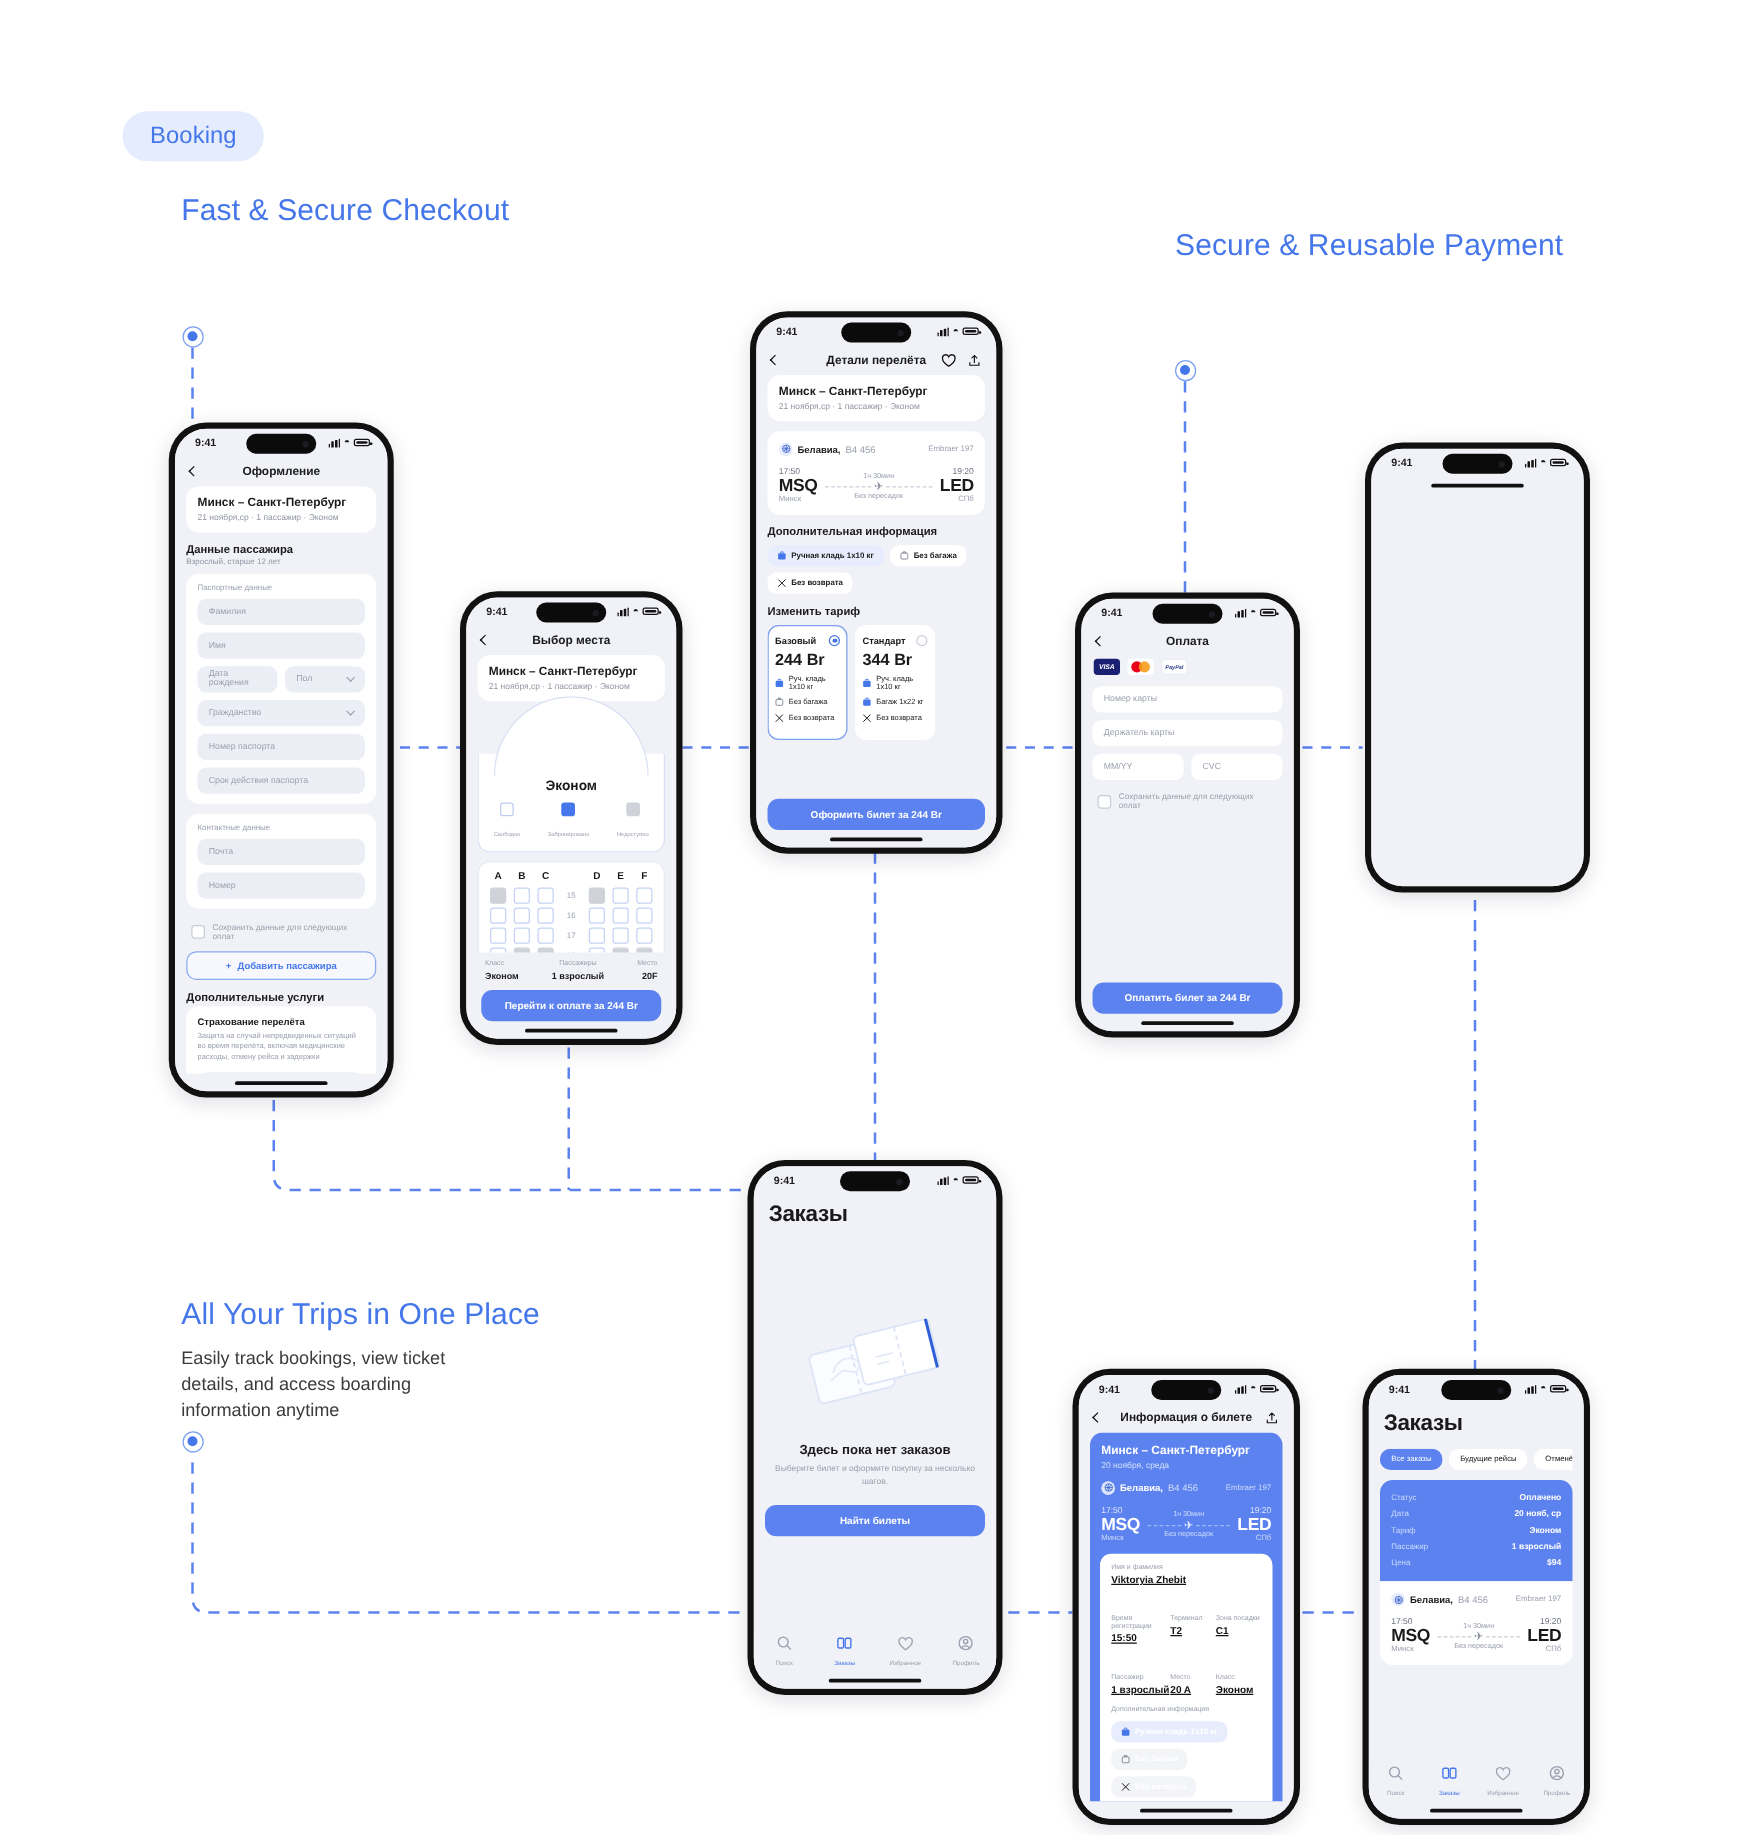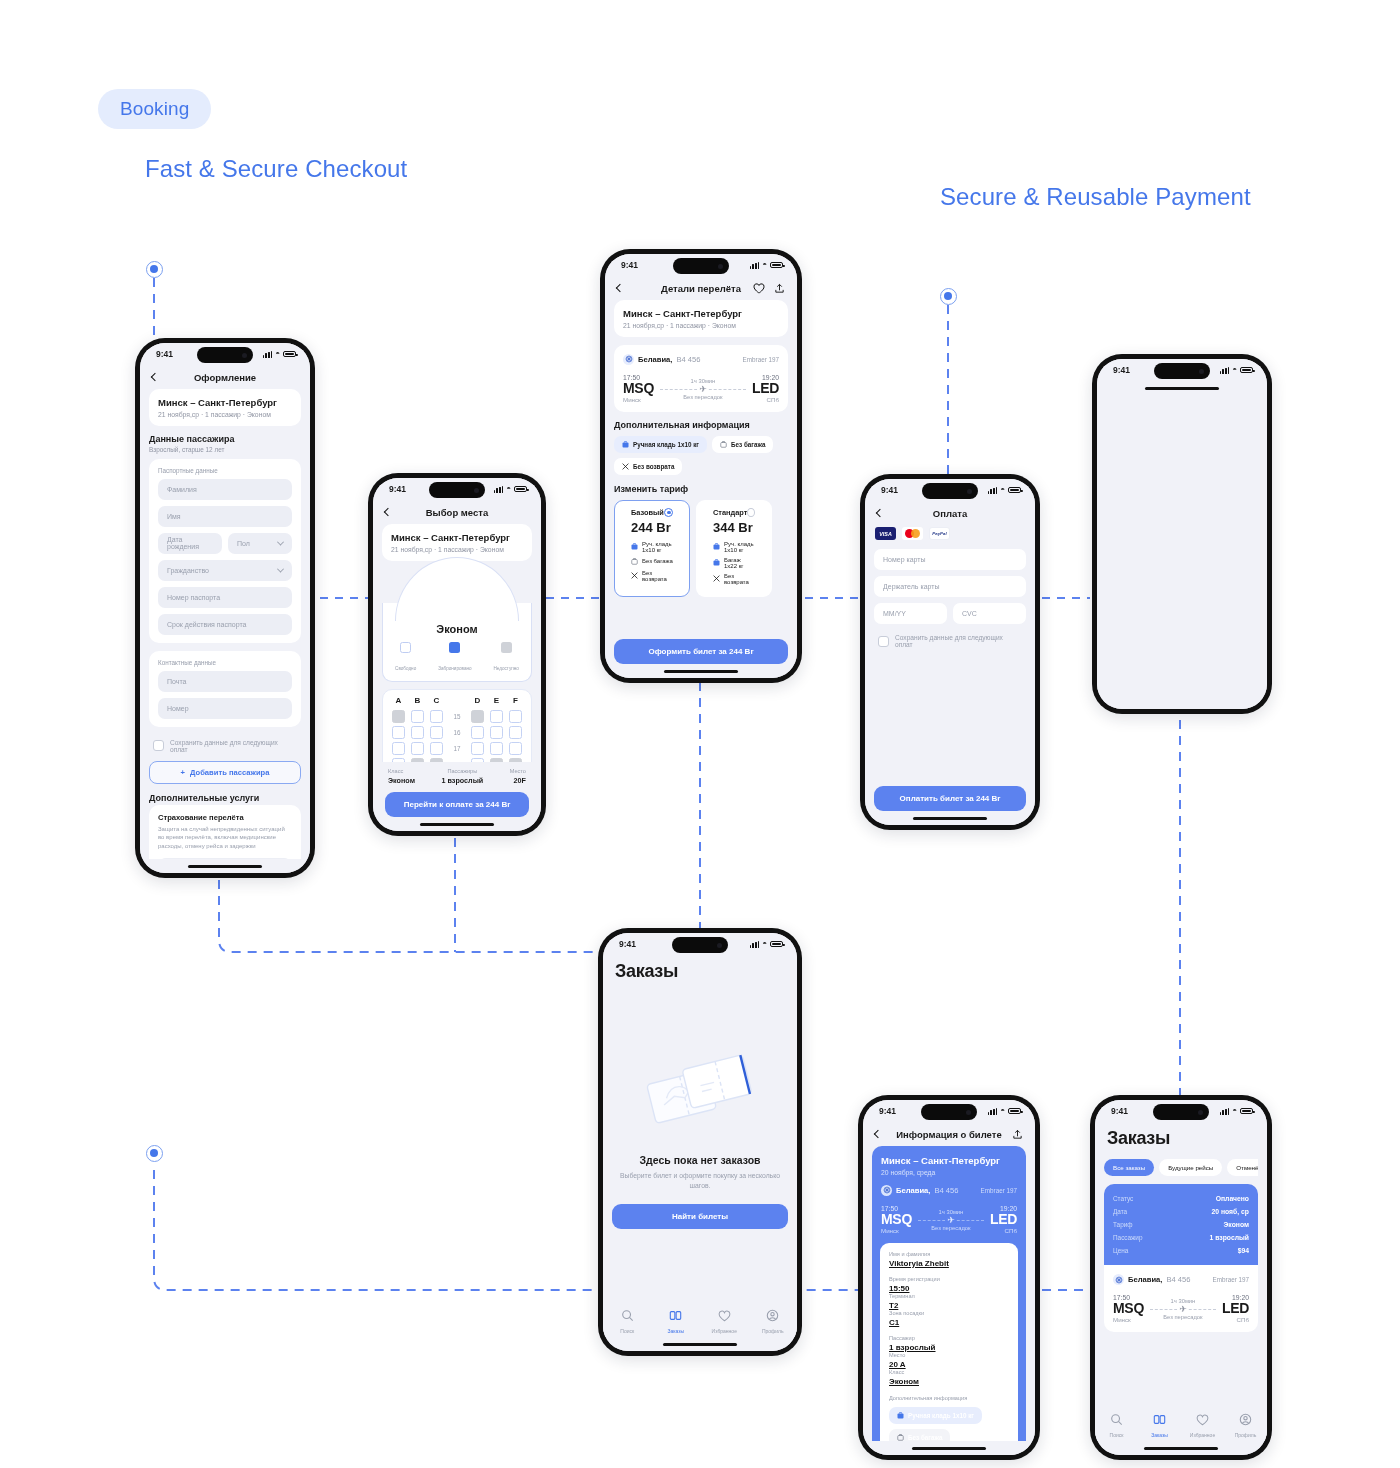--- a/index.html
+++ b/index.html
@@ -206,21 +206,21 @@
   .dashline .pl { position:absolute; left:50%; top:0; transform:translateX(-50%); font-size:9px; color:#8b909e; background:#fff; padding:0 2px; }
   .times .mid .stops { font-size:5.8px; color:#9aa0ae; }
   .chips { display:flex; flex-wrap:wrap; gap:5px; margin-bottom: 9px; }
   .chip {
     background:#fff; border-radius:7px; height:17px; display:flex; align-items:center;
     gap:4px; padding: 0 8px; font-size:6.3px; font-weight:bold;
   }
   .chip.hl { background:#e7edfd; }
   .tariffs { display:flex; gap:6px; overflow:hidden; }
   .tariff {
-    background:#fff; border-radius:9px; padding:7px 16px; width: 76px; flex:0 0 auto;
+    background:#fff; border-radius:9px; padding:7px 5px; width: 64px; flex:0 0 auto;
     border: 1px solid transparent;
   }
   .tariff.active { border-color:#7ea0f0; }
   .tariff .tt { display:flex; align-items:center; justify-content:space-between; font-size:7.4px; font-weight:bold; }
   .radio { width:9px; height:9px; border-radius:50%; border:1.2px solid #c8cdd9; position:relative; }
   .radio.on { border-color:#4577ea; }
   .radio.on::after { content:""; position:absolute; left:2px; top:2px; width:3.6px; height:3.6px; border-radius:50%; background:#4577ea; }
   .tariff .price { font-size:13px; font-weight:bold; margin: 3px 0 6px; }
   .tariff .li { display:flex; align-items:center; gap:4px; font-size:6px; margin-bottom:4px; }
 
@@ -260,21 +260,21 @@
   .ticket-blue .airline-left em, .ticket-blue .plane-model { color:#cfdcfb; }
   .ticket-blue .times .t { color:#dde6fd; }
   .ticket-blue .times .code { color:#fff; }
   .ticket-blue .times .city, .ticket-blue .times .mid .dur, .ticket-blue .times .mid .stops { color:#cfdcfb; }
   .ticket-blue .dashline::before { border-top-color:#9db6f5; }
   .ticket-blue .dashline .pl { color:#e6edff; background:#5c82ef; }
   .ticket-blue .logo-circ { background:#dbe5fd; }
   .tk-white { background:#fff; border-radius:9px; padding: 8px 9px; margin: 9px -1px 0; }
   .tk-lbl { font-size:5.6px; color:#9aa0ae; }
   .tk-val { font-size:8px; font-weight:bold; margin-top:2px; color:#111;text-decoration:underline; }
-  .tk-grid { display:flex; justify-content:space-between; margin-top:8px;flex-direction:column; }
+  .tk-grid { display:flex; justify-content:space-between; margin-top:24px; }
   .barcode { height: 48px; display:flex; gap:1px; align-items:stretch; margin: 11px 2px 4px; }
   .barcode i { display:block; background:#111; }
 
   
   .tabs-scroll { display:flex; gap:5px; padding: 0 0 8px; overflow:hidden; }
   .tabchip { border-radius:13px; height:17px; display:flex; align-items:center; padding:0 9px; font-size:6.2px; background:#fff; color:#111; flex:0 0 auto; white-space:nowrap;}
   .tabchip.on { background:#5c82ef; color:#fff; }
   .ord-blue { background:#5c82ef; border-radius:10px 10px 0 0; padding: 8px 9px; }
   .ord-line { display:flex; justify-content:space-between; align-items:center; padding: 3px 0; }
   .ord-line .k { font-size:6.4px; color:#ccdbfb; }
@@ -319,20 +319,24 @@
   <div class="anno" style="left:145px; top:155px;">
     <h2>Fast &amp; Secure Checkout</h2>
   </div>
   <div class="dot-marker" style="left:146px; top:261px;"></div>
 
   <div class="anno" style="left:940px; top:183px;">
     <h2>Secure &amp; Reusable Payment</h2>
   </div>
   <div class="dot-marker" style="left:940px; top:288px;"></div>
 
+  <div class="anno" style="left:145px; top:1038px;">
+    <h2>All Your Trips in One Place</h2>
+    <p style="max-width:240px">Easily track bookings, view ticket details, and access boarding information anytime</p>
+  </div>
   <div class="dot-marker" style="left:146px; top:1145px;"></div>
 
   <div class="phone" style="left:135px; top:338px; width:180px; height:540px;">
     <div class="bezel">
         <div class="screen">
       <div class="statusbar">
         <span class="time">9:41</span>
         <div class="notch">
               <div class="cam"></div>
             </div>

